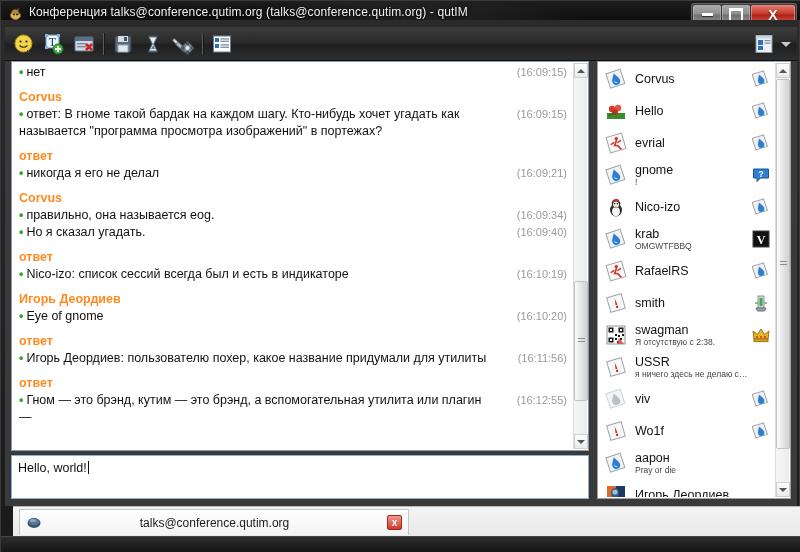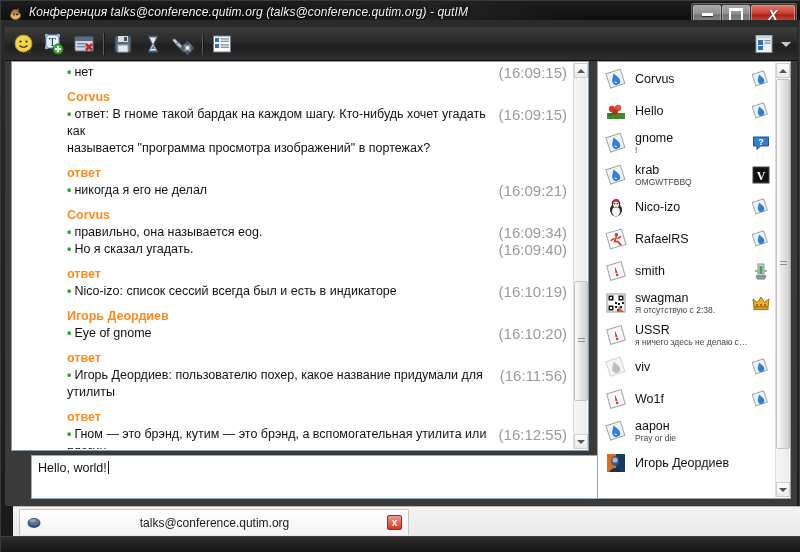--- a/index.html
+++ b/index.html
@@ -18,21 +18,20 @@
 
   
   .titlebar {
     position: absolute; left: 0; top: 0; width: 800px; height: 19px;
     background:
       linear-gradient(180deg, rgba(30,30,30,.65), rgba(10,10,10,.75)),
       radial-gradient(ellipse 260px 60px at 400px 46px, #c9c9c9 0%, #8d8d8d 28%, #4a4a4a 58%, #1c1c1c 85%),
       radial-gradient(ellipse 110px 40px at 620px 20px, #9a9a9a 0%, #3a3a3a 70%),
       #151515;
     overflow: hidden;
-    font-style: italic;
   }
   .title-icon {
     position: absolute; left: 8px; top: 5px; width: 16px; height: 16px;
   }
   .title-text {
     position: absolute; left: 28px; top: 4px;
     font-size: 12px; color: #f2f2f2; white-space: nowrap;
     text-shadow: 0 1px 2px rgba(0,0,0,.9), 0 0 4px rgba(0,0,0,.8);
     letter-spacing: .1px;
   }
@@ -80,30 +79,30 @@
     position: absolute; left: 4px; top: 60px; width: 792px; height: 445px;
     background: #3a3a3a;
   }
 
   
   .chatlog {
     position: absolute; left: 6px; top: 0px; width: 578px; height: 390px;
     background: #fff; border: 1px solid #8a9aa8;
     overflow: hidden;
   }
-  .chatlog-inner { position:absolute; inset:1px 15px 1px 1px; overflow:hidden;padding-left:48px; }
+  .chatlog-inner { position:absolute; inset:1px 15px 1px 1px; overflow:hidden; }
   .msg-group { padding: 1px 6px 4px 6px; }
   .nick {
     color: #ff8a1f; font-weight: bold; font-size: 12.5px; line-height: 17px;
     padding-top: 3px;
   }
   .line { position: relative; font-size: 12.5px; line-height: 17px; color:#111; padding-right: 74px; }
   .line .bullet { color:#2aa828; font-weight:bold; margin-right:3px; }
   .line .ts {
-    position:absolute; right: 0; top: 0; color:#9a9a9a; font-size:15px; white-space:nowrap;
+    position:absolute; right: 0; top: 0; color:#9a9a9a; font-size:11px; white-space:nowrap;
   }
   .line.cont { padding-left: 0; }
 
   
   .sb {
     position:absolute; top:1px; right:1px; width:14px; bottom:1px;
     background: linear-gradient(90deg,#f6f6f6,#ececec);
     border-left: 1px solid #dcdcdc;
   }
   .sb-arrow {
@@ -120,21 +119,21 @@
     background: linear-gradient(90deg,#fcfcfc,#e3e3e3 55%,#d2d2d2);
     border:1px solid #c2c2c2; border-radius:2px; cursor:default;
     display:flex; align-items:center; justify-content:center;
   }
   .grip { width:7px; height:6px;
     background: repeating-linear-gradient(180deg,#8e8e8e 0 1px, transparent 1px 3px); }
 
   
   .inputbox {
     position: absolute; left: 6px; top: 394px; width: 578px; height: 44px;
-    background: #fff; border: 1px solid #8ab0cf; margin-left: 20px;
+    background: #fff; border: 1px solid #8ab0cf;
   }
   .inputtext {
     position:absolute; left: 6px; top: 5px; font-size: 12.5px; color:#111;
     white-space: pre;
   }
   .caret { display:inline-block; width:1px; height:13px; background:#111;
            vertical-align:-2px; margin-left:1px; }
 
   
   .roster {
@@ -417,56 +416,58 @@
                 <g transform="rotate(-18 9 9)">
                   <rect x="2" y="2" width="12" height="12" fill="#f2f2f2" stroke="#9aa3ab"></rect>
                   <path d="M8.5 4 C6.5 7.5 5.4 9 5.4 10.6 a3.2 3.2 0 0 0 6.4 0 c0-1.6-1.1-3.2-3.3-6.6z" fill="#2f7fd4"></path>
                 </g>
               </svg>
             </span>
           </div>
           <div class="ritem">
             <span class="ravatar">
               <svg width="22" height="22" viewBox="0 0 22 22">
+                <g transform="rotate(-16 11 11)">
+                  <rect x="3" y="3" width="16" height="16" fill="#fafafa" stroke="#9aa3ab"></rect>
+                  <circle cx="12.5" cy="7" r="1.7" fill="#d03a2a"></circle>
+                  <path d="M12 9 l-3 4 3 1 2 4" stroke="#d03a2a" stroke-width="1.7" fill="none" stroke-linecap="round"></path>
+                  <path d="M9 10 l-3 1 M13 11 l3-1" stroke="#d03a2a" stroke-width="1.5" stroke-linecap="round"></path>
+                </g>
+              </svg>
+            </span>
+            <span class="rtexts">
+              <div class="rname">evrial</div>
+            </span>
+            <span class="rbadge">
+              <svg width="18" height="18" viewBox="0 0 18 18">
+                <g transform="rotate(-18 9 9)">
+                  <rect x="2" y="2" width="12" height="12" fill="#f2f2f2" stroke="#9aa3ab"></rect>
+                  <path d="M8.5 4 C6.5 7.5 5.4 9 5.4 10.6 a3.2 3.2 0 0 0 6.4 0 c0-1.6-1.1-3.2-3.3-6.6z" fill="#2f7fd4"></path>
+                </g>
+              </svg>
+            </span>
+          </div>
+          <div class="ritem">
+            <span class="ravatar">
+              <svg width="22" height="22" viewBox="0 0 22 22">
                 <g transform="rotate(-18 11 11)">
                   <rect x="3" y="3" width="15" height="15" fill="#f2f2f2" stroke="#9aa3ab"></rect>
                   <path d="M10.5 5 C8 9 6.5 11 6.5 13 a4 4 0 0 0 8 0 c0-2-1.5-4-4-8z" fill="#2f7fd4"></path>
                   <path d="M9 12.5 a2.2 2.2 0 0 0 2 2.2" stroke="#bfe0ff" stroke-width="1" fill="none"></path>
                 </g>
               </svg>
             </span>
             <span class="rtexts">
               <div class="rname">gnome</div>
               <div class="rstatus">!</div>
             </span>
             <span class="rbadge">
               <svg width="18" height="18" viewBox="0 0 18 18">
                 <path d="M1.5 3 h15 v9 h-8 l-3.5 3.5 V12 h-3.5z" fill="#2f7fd4" stroke="#18548f"></path>
                 <text x="9" y="10.5" font-size="9" font-weight="bold" fill="#fff" text-anchor="middle" font-family="Liberation Sans, sans-serif">?</text>
-              </svg>
-            </span>
-          </div>
-          <div class="ritem">
-            <span class="ravatar">
-              <svg width="22" height="22" viewBox="0 0 22 22">
-                <g transform="rotate(-18 11 11)">
-                  <rect x="3" y="3" width="15" height="15" fill="#f2f2f2" stroke="#9aa3ab"></rect>
-                  <path d="M10.5 5 C8 9 6.5 11 6.5 13 a4 4 0 0 0 8 0 c0-2-1.5-4-4-8z" fill="#2f7fd4"></path>
-                  <path d="M9 12.5 a2.2 2.2 0 0 0 2 2.2" stroke="#bfe0ff" stroke-width="1" fill="none"></path>
-                </g>
-              </svg>
-            </span>
-            <span class="rtexts">
-              <div class="rname">krab</div>
-              <div class="rstatus">OMGWTFBBQ</div>
-            </span>
-            <span class="rbadge">
-              <svg width="18" height="18" viewBox="0 0 18 18">
-                <rect x="1" y="1" width="16" height="16" fill="#111" stroke="#444"></rect>
-                <text x="9" y="13.5" font-size="12" font-weight="bold" fill="#fff" text-anchor="middle" font-family="Liberation Serif, serif">V</text>
               </svg>
             </span>
           </div>
           <div class="ritem">
             <span class="ravatar">
               <svg width="22" height="22" viewBox="0 0 22 22">
                 <ellipse cx="11" cy="14" rx="6" ry="6.5" fill="#2a2a2a"></ellipse>
                 <ellipse cx="11" cy="15.5" rx="4" ry="4.8" fill="#f4f4f4"></ellipse>
                 <circle cx="11" cy="7.5" r="4.3" fill="#2a2a2a"></circle>
                 <circle cx="11" cy="8.5" r="3" fill="#f6f6f6"></circle>
@@ -479,20 +480,41 @@
             </span>
             <span class="rtexts">
               <div class="rname">Nico-izo</div>
             </span>
             <span class="rbadge">
               <svg width="18" height="18" viewBox="0 0 18 18">
                 <g transform="rotate(-18 9 9)">
                   <rect x="2" y="2" width="12" height="12" fill="#f2f2f2" stroke="#9aa3ab"></rect>
                   <path d="M8.5 4 C6.5 7.5 5.4 9 5.4 10.6 a3.2 3.2 0 0 0 6.4 0 c0-1.6-1.1-3.2-3.3-6.6z" fill="#2f7fd4"></path>
                 </g>
+              </svg>
+            </span>
+          </div>
+          <div class="ritem">
+            <span class="ravatar">
+              <svg width="22" height="22" viewBox="0 0 22 22">
+                <g transform="rotate(-18 11 11)">
+                  <rect x="3" y="3" width="15" height="15" fill="#f2f2f2" stroke="#9aa3ab"></rect>
+                  <path d="M10.5 5 C8 9 6.5 11 6.5 13 a4 4 0 0 0 8 0 c0-2-1.5-4-4-8z" fill="#2f7fd4"></path>
+                  <path d="M9 12.5 a2.2 2.2 0 0 0 2 2.2" stroke="#bfe0ff" stroke-width="1" fill="none"></path>
+                </g>
+              </svg>
+            </span>
+            <span class="rtexts">
+              <div class="rname">krab</div>
+              <div class="rstatus">OMGWTFBBQ</div>
+            </span>
+            <span class="rbadge">
+              <svg width="18" height="18" viewBox="0 0 18 18">
+                <rect x="1" y="1" width="16" height="16" fill="#111" stroke="#444"></rect>
+                <text x="9" y="13.5" font-size="12" font-weight="bold" fill="#fff" text-anchor="middle" font-family="Liberation Serif, serif">V</text>
               </svg>
             </span>
           </div>
           <div class="ritem">
             <span class="ravatar">
               <svg width="22" height="22" viewBox="0 0 22 22">
                 <g transform="rotate(-16 11 11)">
                   <rect x="3" y="3" width="16" height="16" fill="#fafafa" stroke="#9aa3ab"></rect>
                   <circle cx="12.5" cy="7" r="1.7" fill="#d03a2a"></circle>
                   <path d="M12 9 l-3 4 3 1 2 4" stroke="#d03a2a" stroke-width="1.7" fill="none" stroke-linecap="round"></path>

